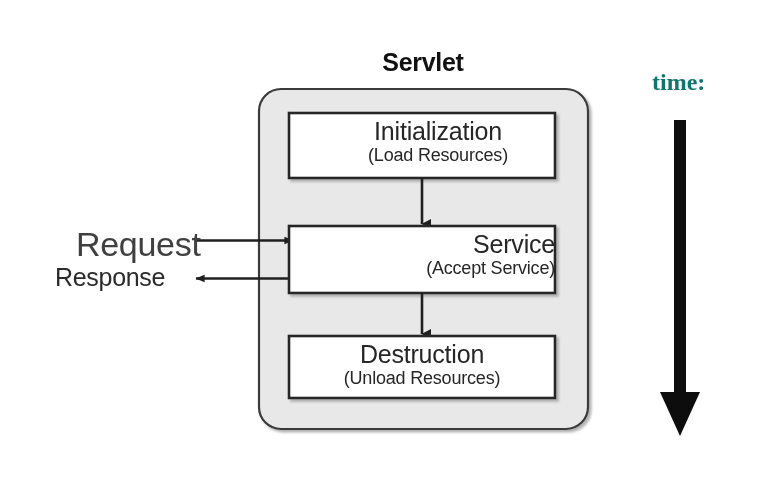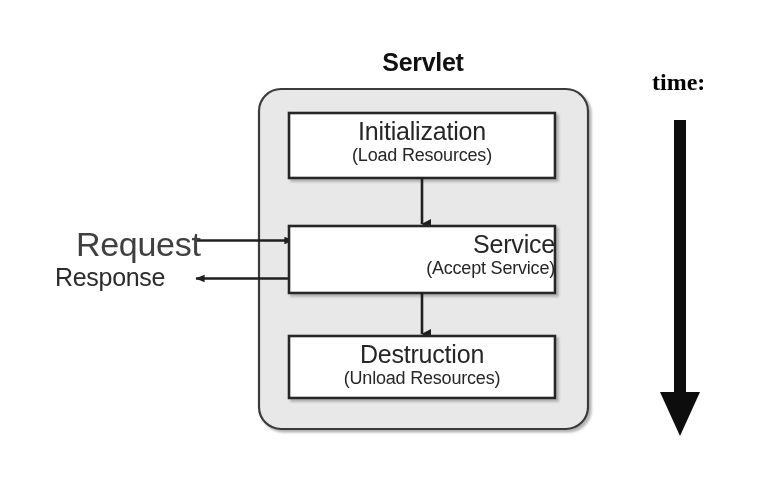--- a/index.html
+++ b/index.html
@@ -51,21 +51,21 @@
     font-size: 25px;
     line-height: 1.05;
     letter-spacing: -0.2px;
   }
   .stage-sub {
     font-size: 18px;
     line-height: 1.05;
     letter-spacing: -0.2px;
     margin-top: 2px;
   }
-  #init-text  { left: 289px; top: 118px; width: 266px; }
+  #init-text  { left: 289px; top: 118px; width: 266px; padding-left: 16px; }
   #svc-text   { left: 289px; top: 231px; width: 266px; text-align: right; }
   #dest-text  { left: 289px; top: 341px; width: 266px; }
 
   
   #request-label {
     left: 76px;
     top: 227px;
     font-size: 34px;
     letter-spacing: -0.3px;
     color: #404040;
@@ -77,21 +77,21 @@
     letter-spacing: -0.3px;
     color: #2b2b2b;
   }
   
   #time-label {
     left: 652px;
     top: 70px;
     font-family: "Liberation Serif", serif;
     font-size: 24px;
     font-weight: bold;
-    color: #000000;
+    color: #0f766e;
     letter-spacing: 0px;
   }
 </style>
 </head>
 <body>
 
 <div id="canvas">
 
   <svg id="diagram-svg" viewBox="0 0 760 493">
     <defs>

